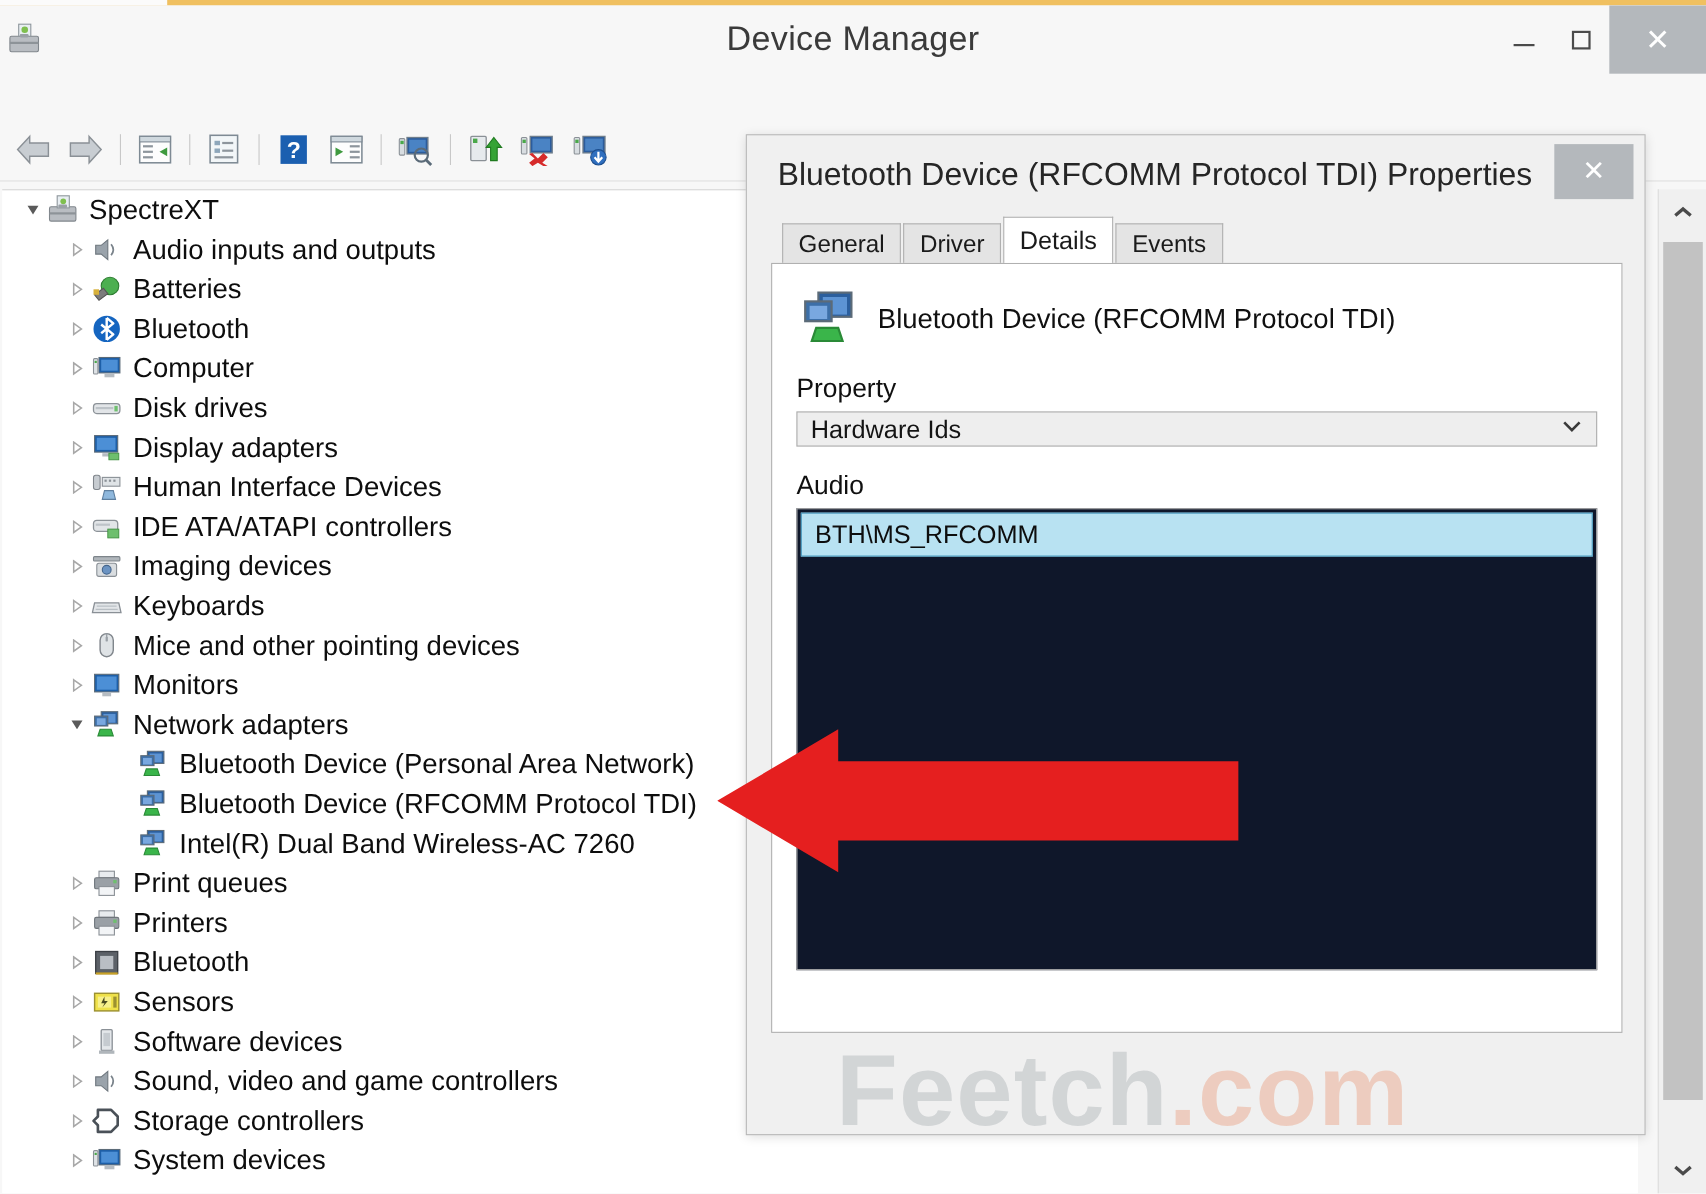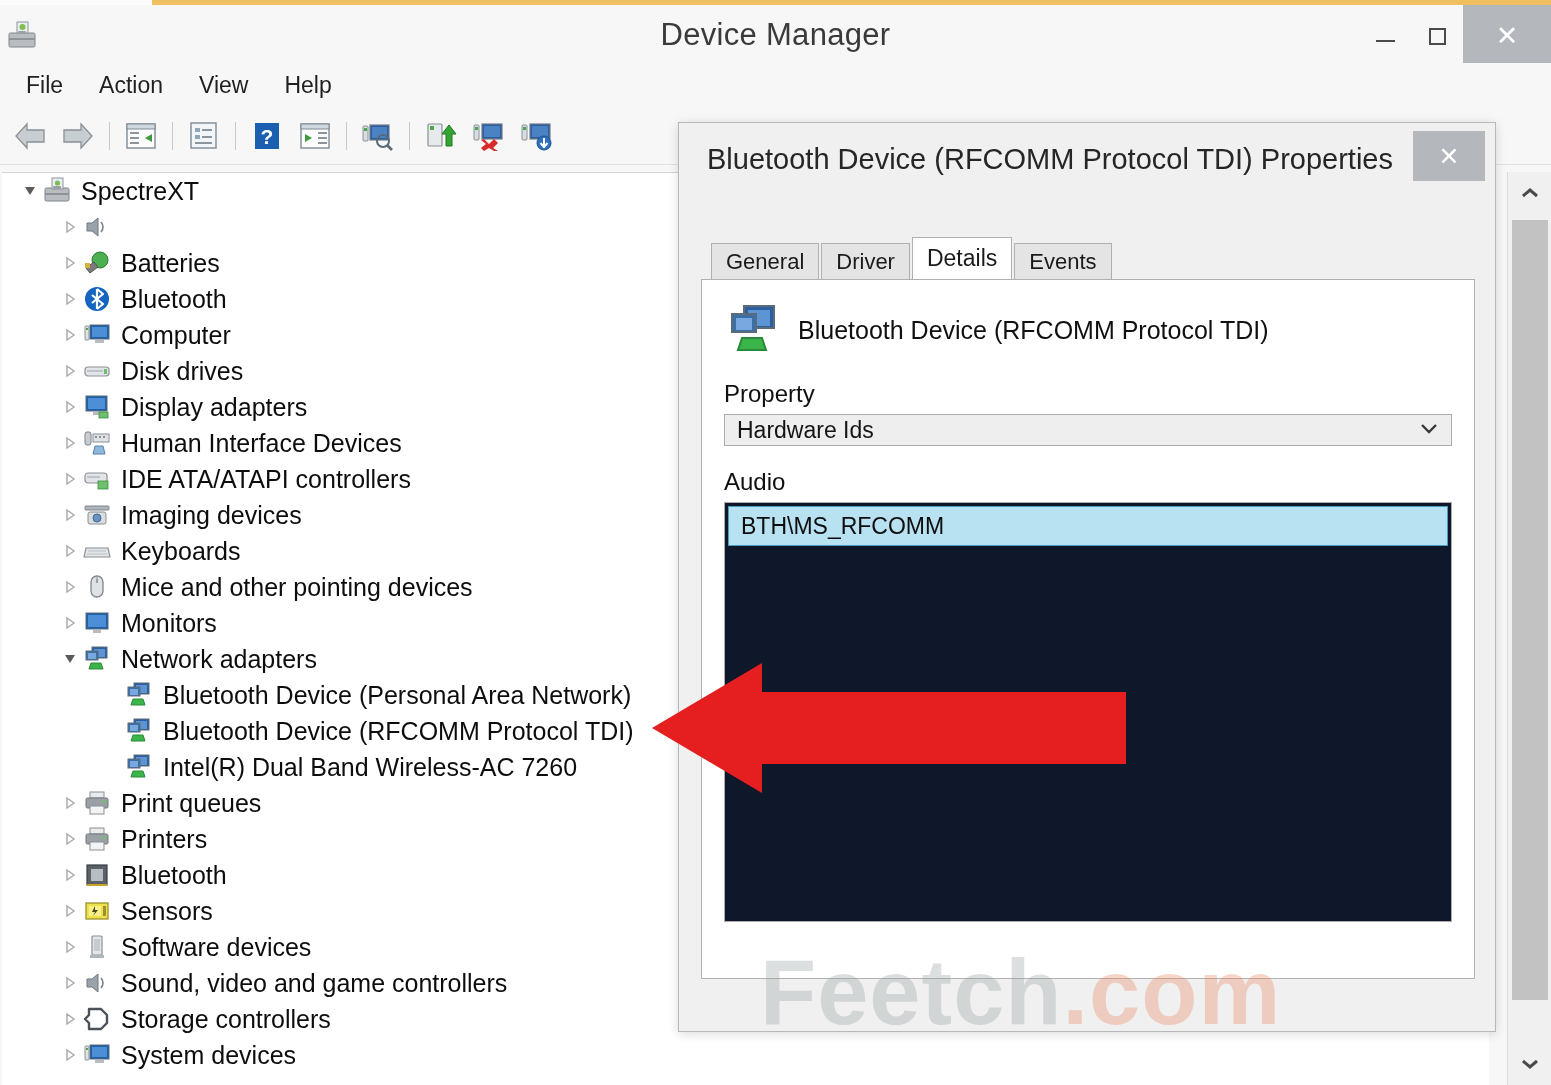--- a/index.html
+++ b/index.html
@@ -161,21 +161,21 @@
   .dlg-close {
     position: absolute; right: 10px; top: 8px;
     width: 72px; height: 50px;
     background: #b4b8bc;
     color: #ffffff;
     display: flex; align-items: center; justify-content: center;
     font-size: 25px; font-weight: 300;
   }
   .dlg-body {
     position: absolute; left: 22px; top: 74px;
-    width: 774px; height: 804px; margin-top: 40px;
+    width: 774px; height: 804px;
   }
 
   
   .tabs {
     position: relative;
     height: 42px;
     padding-left: 10px;
     display: flex; align-items: flex-end;
   }
   .tab {
@@ -307,26 +307,20 @@
       </div>
       <div class="win-btn">
         <span class="max-glyph"></span>
       </div>
       <div class="win-btn close">
         <span>✕</span>
       </div>
     </div>
   </div>
 
-  <div class="menubar">
-    <div class="menu-item">File</div>
-    <div class="menu-item">Action</div>
-    <div class="menu-item">View</div>
-    <div class="menu-item">Help</div>
-  </div>
 
   <div class="toolbar">
     <div class="tb-btn">
       <svg width="34" height="30" viewBox="0 0 34 30">
         <path d="M14 3 L3 15 L14 27 L14 21 L31 21 L31 9 L14 9 Z" fill="#c8cdd2" stroke="#8a9096" stroke-width="1.3"></path>
       </svg>
     </div>
     <div class="tb-btn">
       <svg width="34" height="30" viewBox="0 0 34 30">
         <path d="M20 3 L31 15 L20 27 L20 21 L3 21 L3 9 L20 9 Z" fill="#c8cdd2" stroke="#8a9096" stroke-width="1.3"></path>
@@ -436,20 +430,21 @@
         <svg width="16" height="16" viewBox="0 0 16 16">
             <path d="M5 3 L12 8 L5 13 Z" fill="none" stroke="#a8a8a8" stroke-width="1.4"></path>
           </svg>
       </span>
       <span class="tree-ico">
         <svg width="28" height="28" viewBox="0 0 28 28">
           <path d="M4 10 L9 10 L15 5 L15 23 L9 18 L4 18 Z" fill="#9aa3ab" stroke="#6e777e" stroke-width="1"></path>
           <path d="M18 9 Q22 14 18 19" stroke="#7a838b" stroke-width="1.6" fill="none"></path>
         </svg>
       </span>
+      <span class="tree-label">Audio inputs and outputs</span>
     </div>
 
     <div class="tree-row lvl1">
       <span class="tw">
         <svg width="16" height="16" viewBox="0 0 16 16">
             <path d="M5 3 L12 8 L5 13 Z" fill="none" stroke="#a8a8a8" stroke-width="1.4"></path>
           </svg>
       </span>
       <span class="tree-ico">
         <svg width="28" height="28" viewBox="0 0 28 28">

